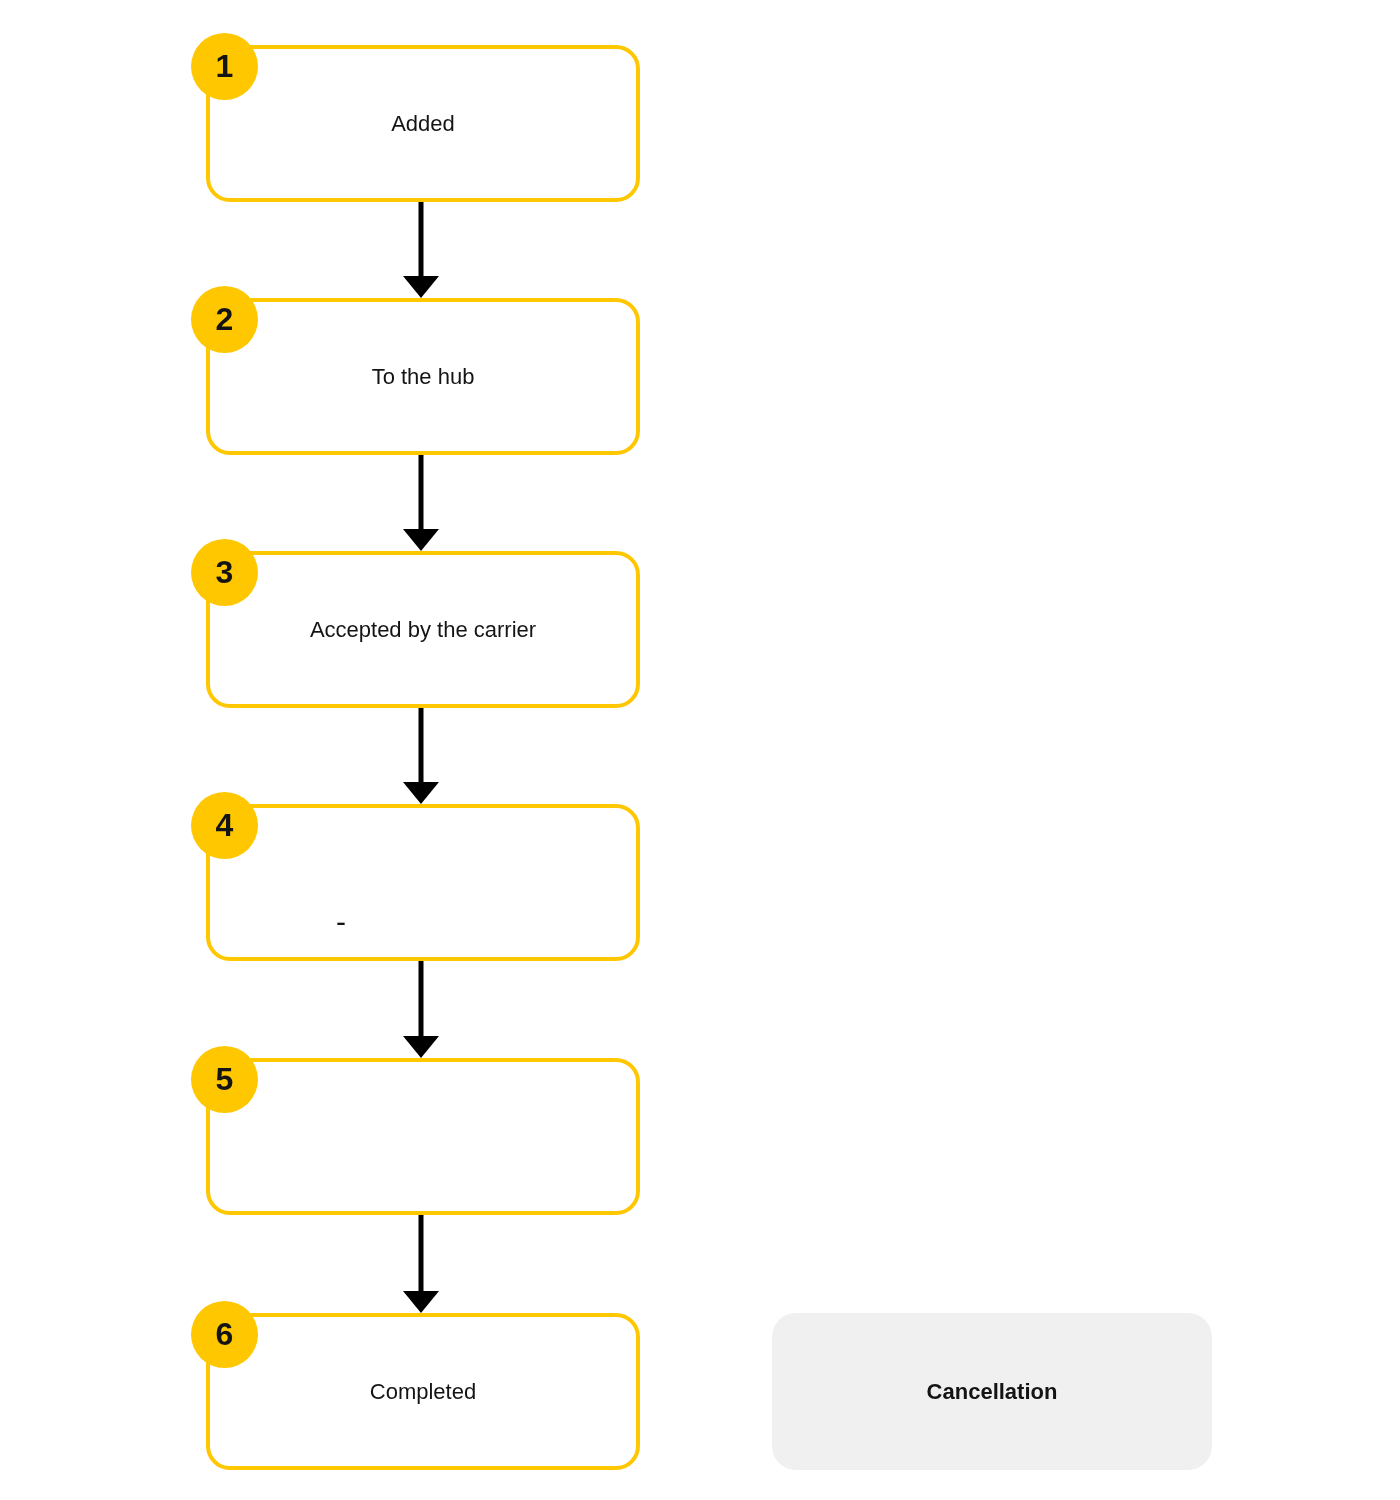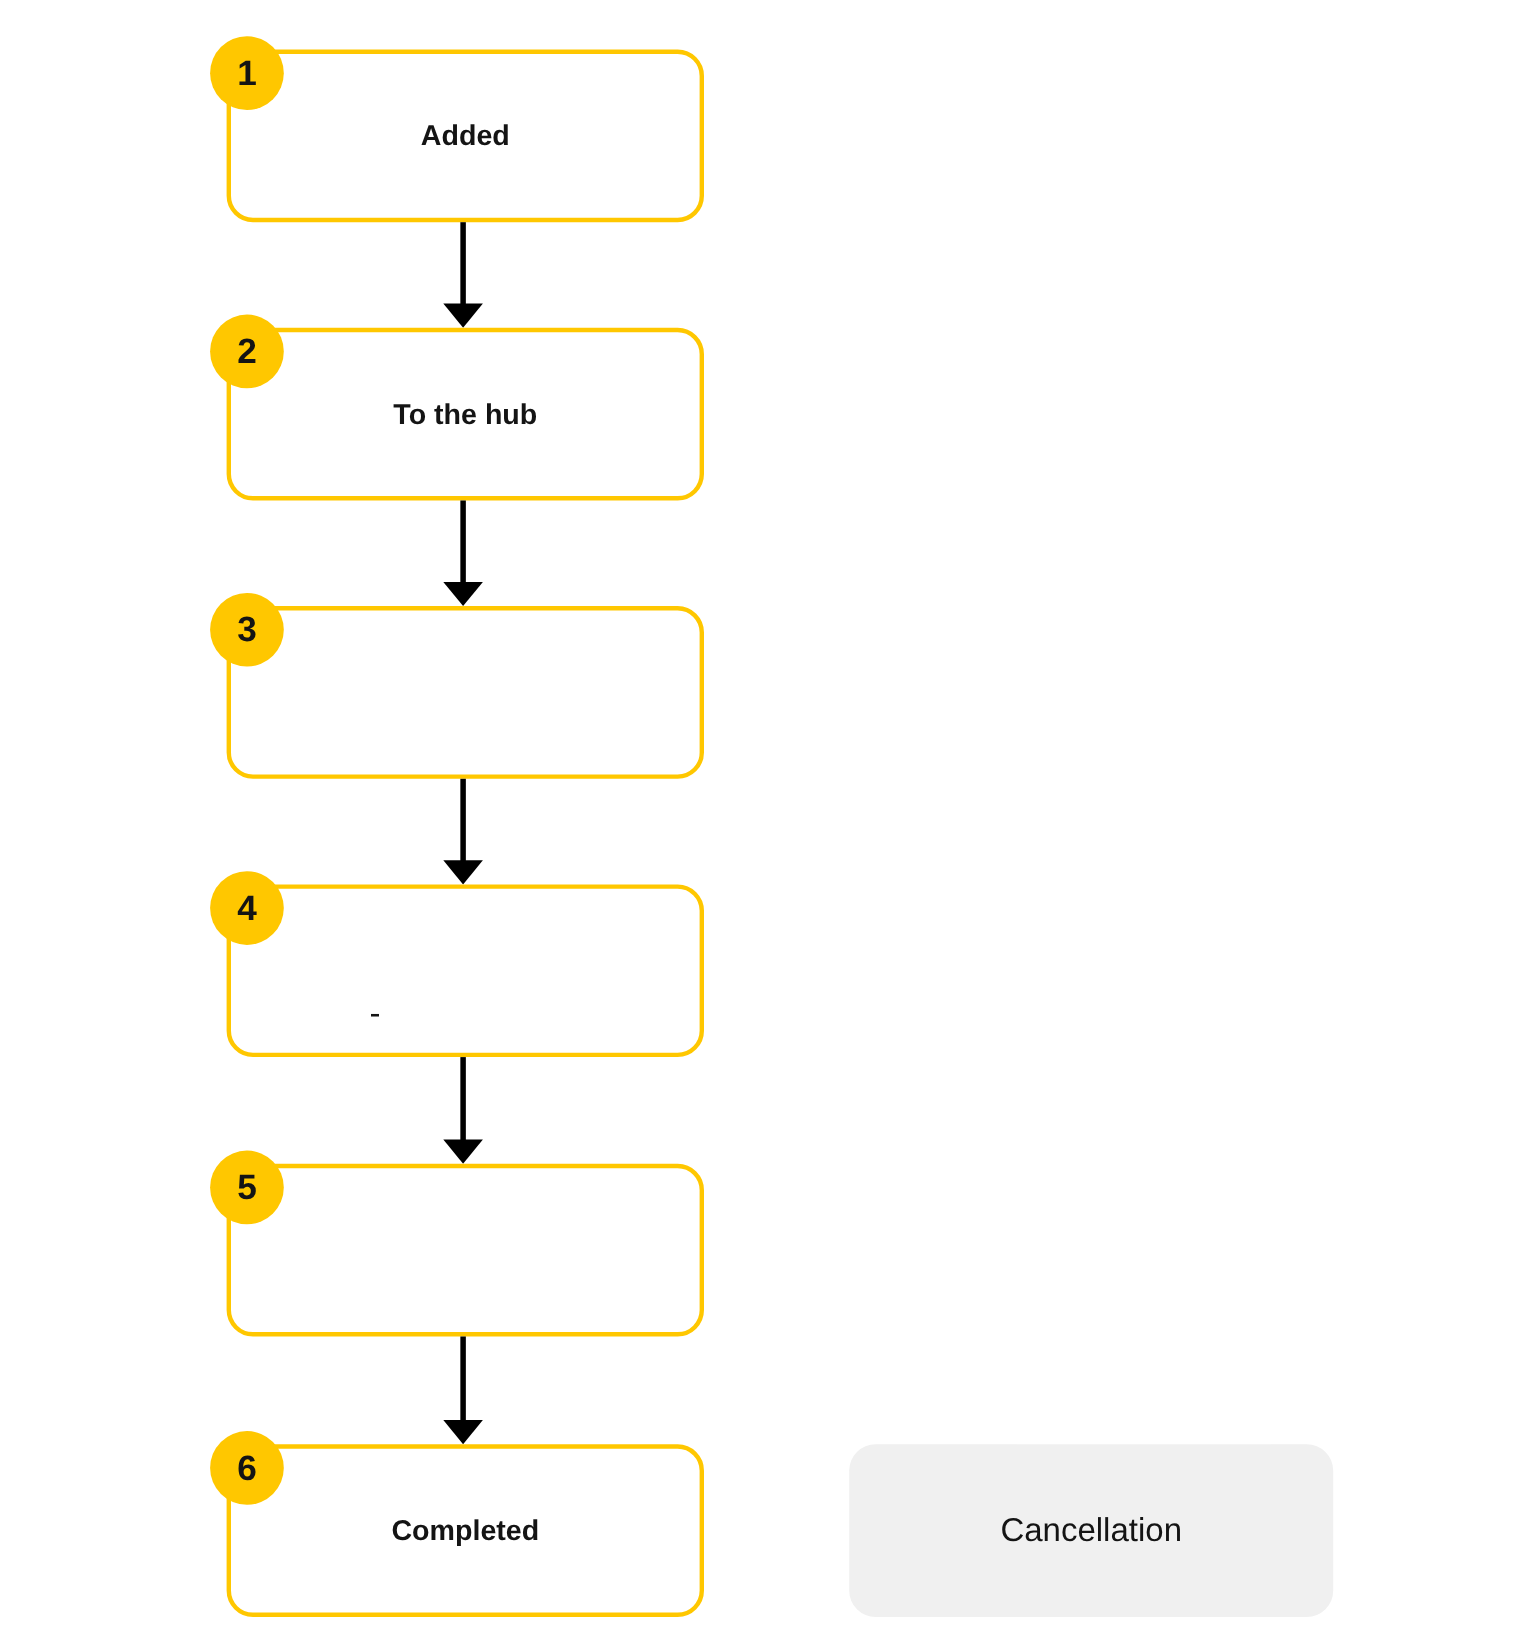--- a/index.html
+++ b/index.html
@@ -47,22 +47,22 @@
     border-radius: 50%;
     background: var(--accent);
     display: flex;
     align-items: center;
     justify-content: center;
     font-size: 32px;
     font-weight: 600;
     color: var(--text);
   }
   .step-label {
-    font-size: 26px;
-    font-weight: 700;
+    font-size: 22px;
+    font-weight: 400;
     color: var(--text);
     text-align: center;
   }
   .step-sublabel {
     position: absolute;
     left: 126px;
     top: 99px;
     font-size: 30px;
     color: var(--text);
     line-height: 30px;
@@ -103,22 +103,23 @@
     top: 1313px;
     width: 440px;
     height: 157px;
     background: var(--cancel-bg);
     border-radius: 24px;
     display: flex;
     align-items: center;
     justify-content: center;
   }
   .cancel-label {
-    font-size: 30px;
+    font-size: 22px;
     color: var(--text);
+    font-weight: bold;
   }
 </style>
 </head>
 <body>
 
 <div class="canvas">
 
   <div class="step s1">
     <span class="badge">1</span>
     <span class="step-label">Added</span>
@@ -134,20 +135,21 @@
     <span class="step-label">To the hub</span>
   </div>
 
   <div class="arrow a2">
     <span class="arrow-line"></span>
     <span class="arrow-head"></span>
   </div>
 
   <div class="step s3">
     <span class="badge">3</span>
+    <span class="step-label">Accepted by the carrier</span>
   </div>
 
   <div class="arrow a3">
     <span class="arrow-line"></span>
     <span class="arrow-head"></span>
   </div>
 
   <div class="step s4">
     <span class="badge">4</span>
     <span class="step-sublabel">-</span>

